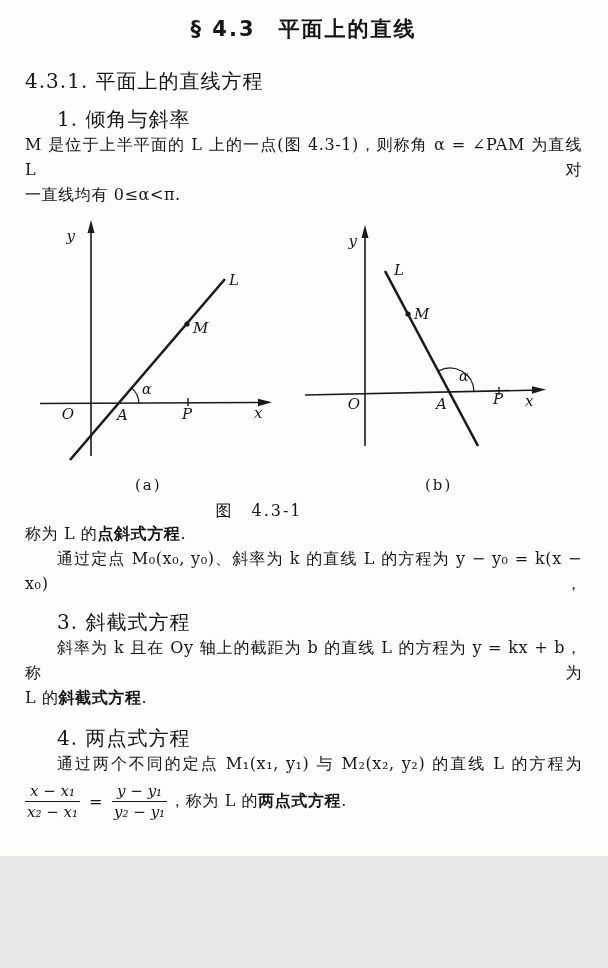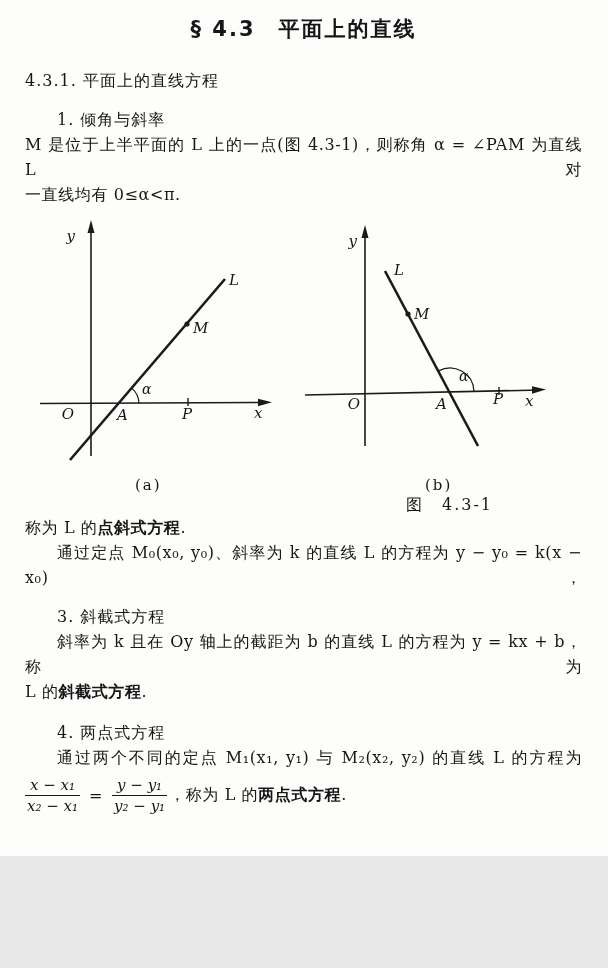--- a/index.html
+++ b/index.html
@@ -18,50 +18,51 @@
     margin-top:16px;
     text-align:center;
     font-family:"DejaVu Sans","Liberation Sans",sans-serif;
     font-weight:bold;
     font-size:21px;
     letter-spacing:2px;
     line-height:26px;
   }
   .subsection{
     margin-top:26px;
-    font-size:16px;
+    font-size:20px;
     letter-spacing:1px;
     line-height:26px;
   }
   .num-heading{
     margin-top:13px;
     padding-left:32px;
-    font-size:16px;
+    font-size:20px;
     line-height:25px;
     letter-spacing:1px;
   }
   .bline{
     font-size:16px;
     line-height:25px;
     letter-spacing:0.6px;
     overflow:hidden;
   }
   .jline{text-align:justify;text-align-last:justify;}
   .indent2{text-indent:32px;}
   .indent13{text-indent:21px;}
   .b{font-family:"DejaVu Sans","Liberation Sans",sans-serif;font-weight:bold;}
   .figure-wrap{
     position:relative;
     width:608px;
     height:284px;
     margin:4px 0 0 -25px;
   }
   .fig-caption{
+    margin-top:6px;
     margin-right:89px;
-    text-align:right;
+    text-align:center;
     font-size:16px;
     letter-spacing:2px;
     line-height:20px;
   }
   .p2{margin-top:12px;}
   .eqline{
     display:flex;
     align-items:center;
     margin-top:3px;
     height:44px;

